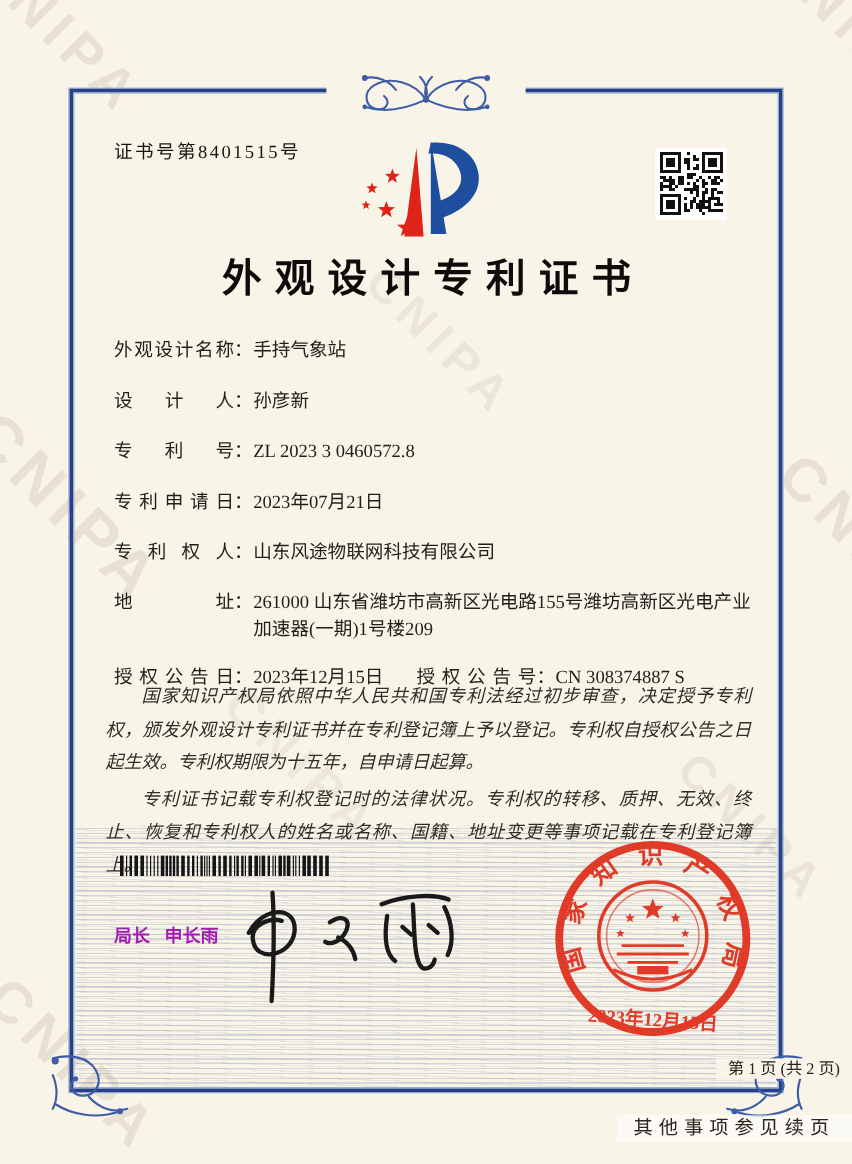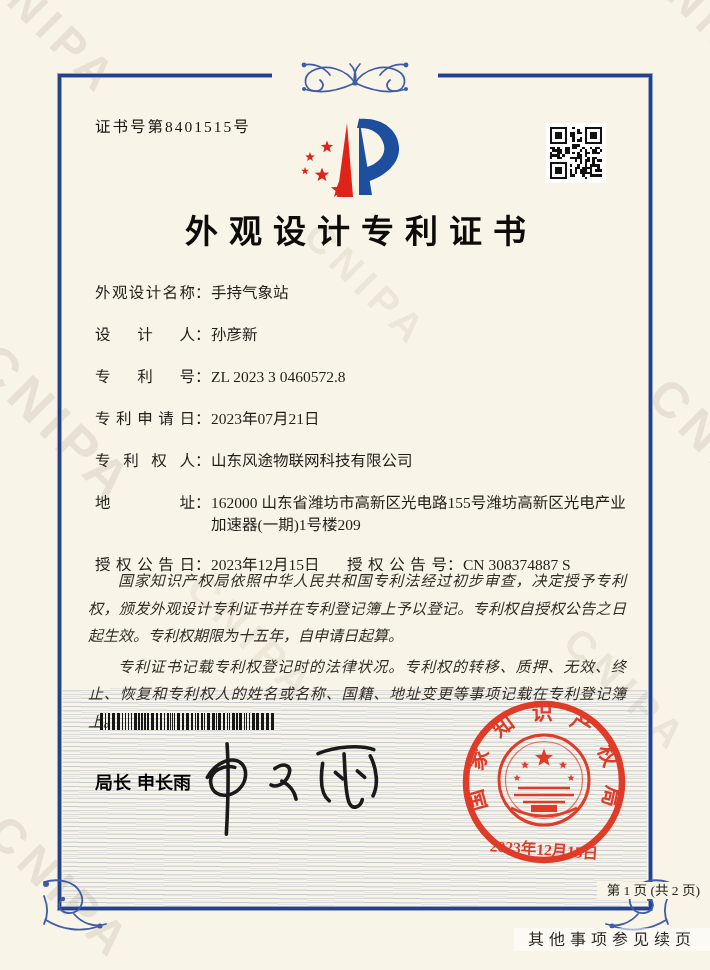--- a/index.html
+++ b/index.html
@@ -63,21 +63,21 @@
   .body-text{
     position:absolute;left:88px;top:568px;width:538px;
     font-size:15px;font-style:italic;line-height:1.84;color:#322d26;
     text-align:justify;
   }
   .body-text p{margin:0 0 3px 0;text-indent:2em;}
   
   .barcode{position:absolute;left:100px;top:713px;width:182px;height:17px;display:flex;}
   .barcode .bar{background:#161616;height:100%;}
   .signer{position:absolute;left:95px;font-family:"Liberation Sans","DejaVu Sans",sans-serif;
-    font-weight:bold;font-size:18px;color:#000000;text-align:right;}
+    font-weight:bold;font-size:15px;color:#a21caf;text-align:right;}
   .signer-title{top:768px;}
   .signer-name{top:768px;margin-left:42px;}
   .sig{position:absolute;left:178px;top:734px;transform:rotate(-4deg);}
   
   .seal{position:absolute;left:454px;top:694px;opacity:.94;}
   
   .page-indicator{position:absolute;left:0;right:0;top:879px;text-align:right;font-size:13.5px;color:#26231d;}
   .page-indicator span{background:#f9f4e8;padding:1px 10px;}
   .cont-note{position:absolute;left:0;right:0;top:926px;text-align:right;
     font-size:16px;letter-spacing:5px;color:#2c2820;}
@@ -327,21 +327,21 @@
       <span class="fvalue">2023年07月21日</span>
     </div>
     <div class="frow">
       <span class="flabel">专利权人</span>
         <span class="fcolon">：</span>
       <span class="fvalue">山东风途物联网科技有限公司</span>
     </div>
     <div class="frow addr">
       <span class="flabel">地址</span>
         <span class="fcolon">：</span>
-      <span class="fvalue">162000 山东省潍坊市高新区光电路155号潍坊高新区光电产业加速器(一期)1号楼209</span>
+      <span class="fvalue">261000 山东省潍坊市高新区光电路155号潍坊高新区光电产业加速器(一期)1号楼209</span>
     </div>
     <div class="grant">
       <span class="g1">
         <span class="flabel">授权公告日</span>
           <span class="fcolon">：</span>
         <span>2023年12月15日</span>
       </span>
       <span class="g2">
         <span class="flabel">授权公告号</span>
           <span class="fcolon">：</span>

